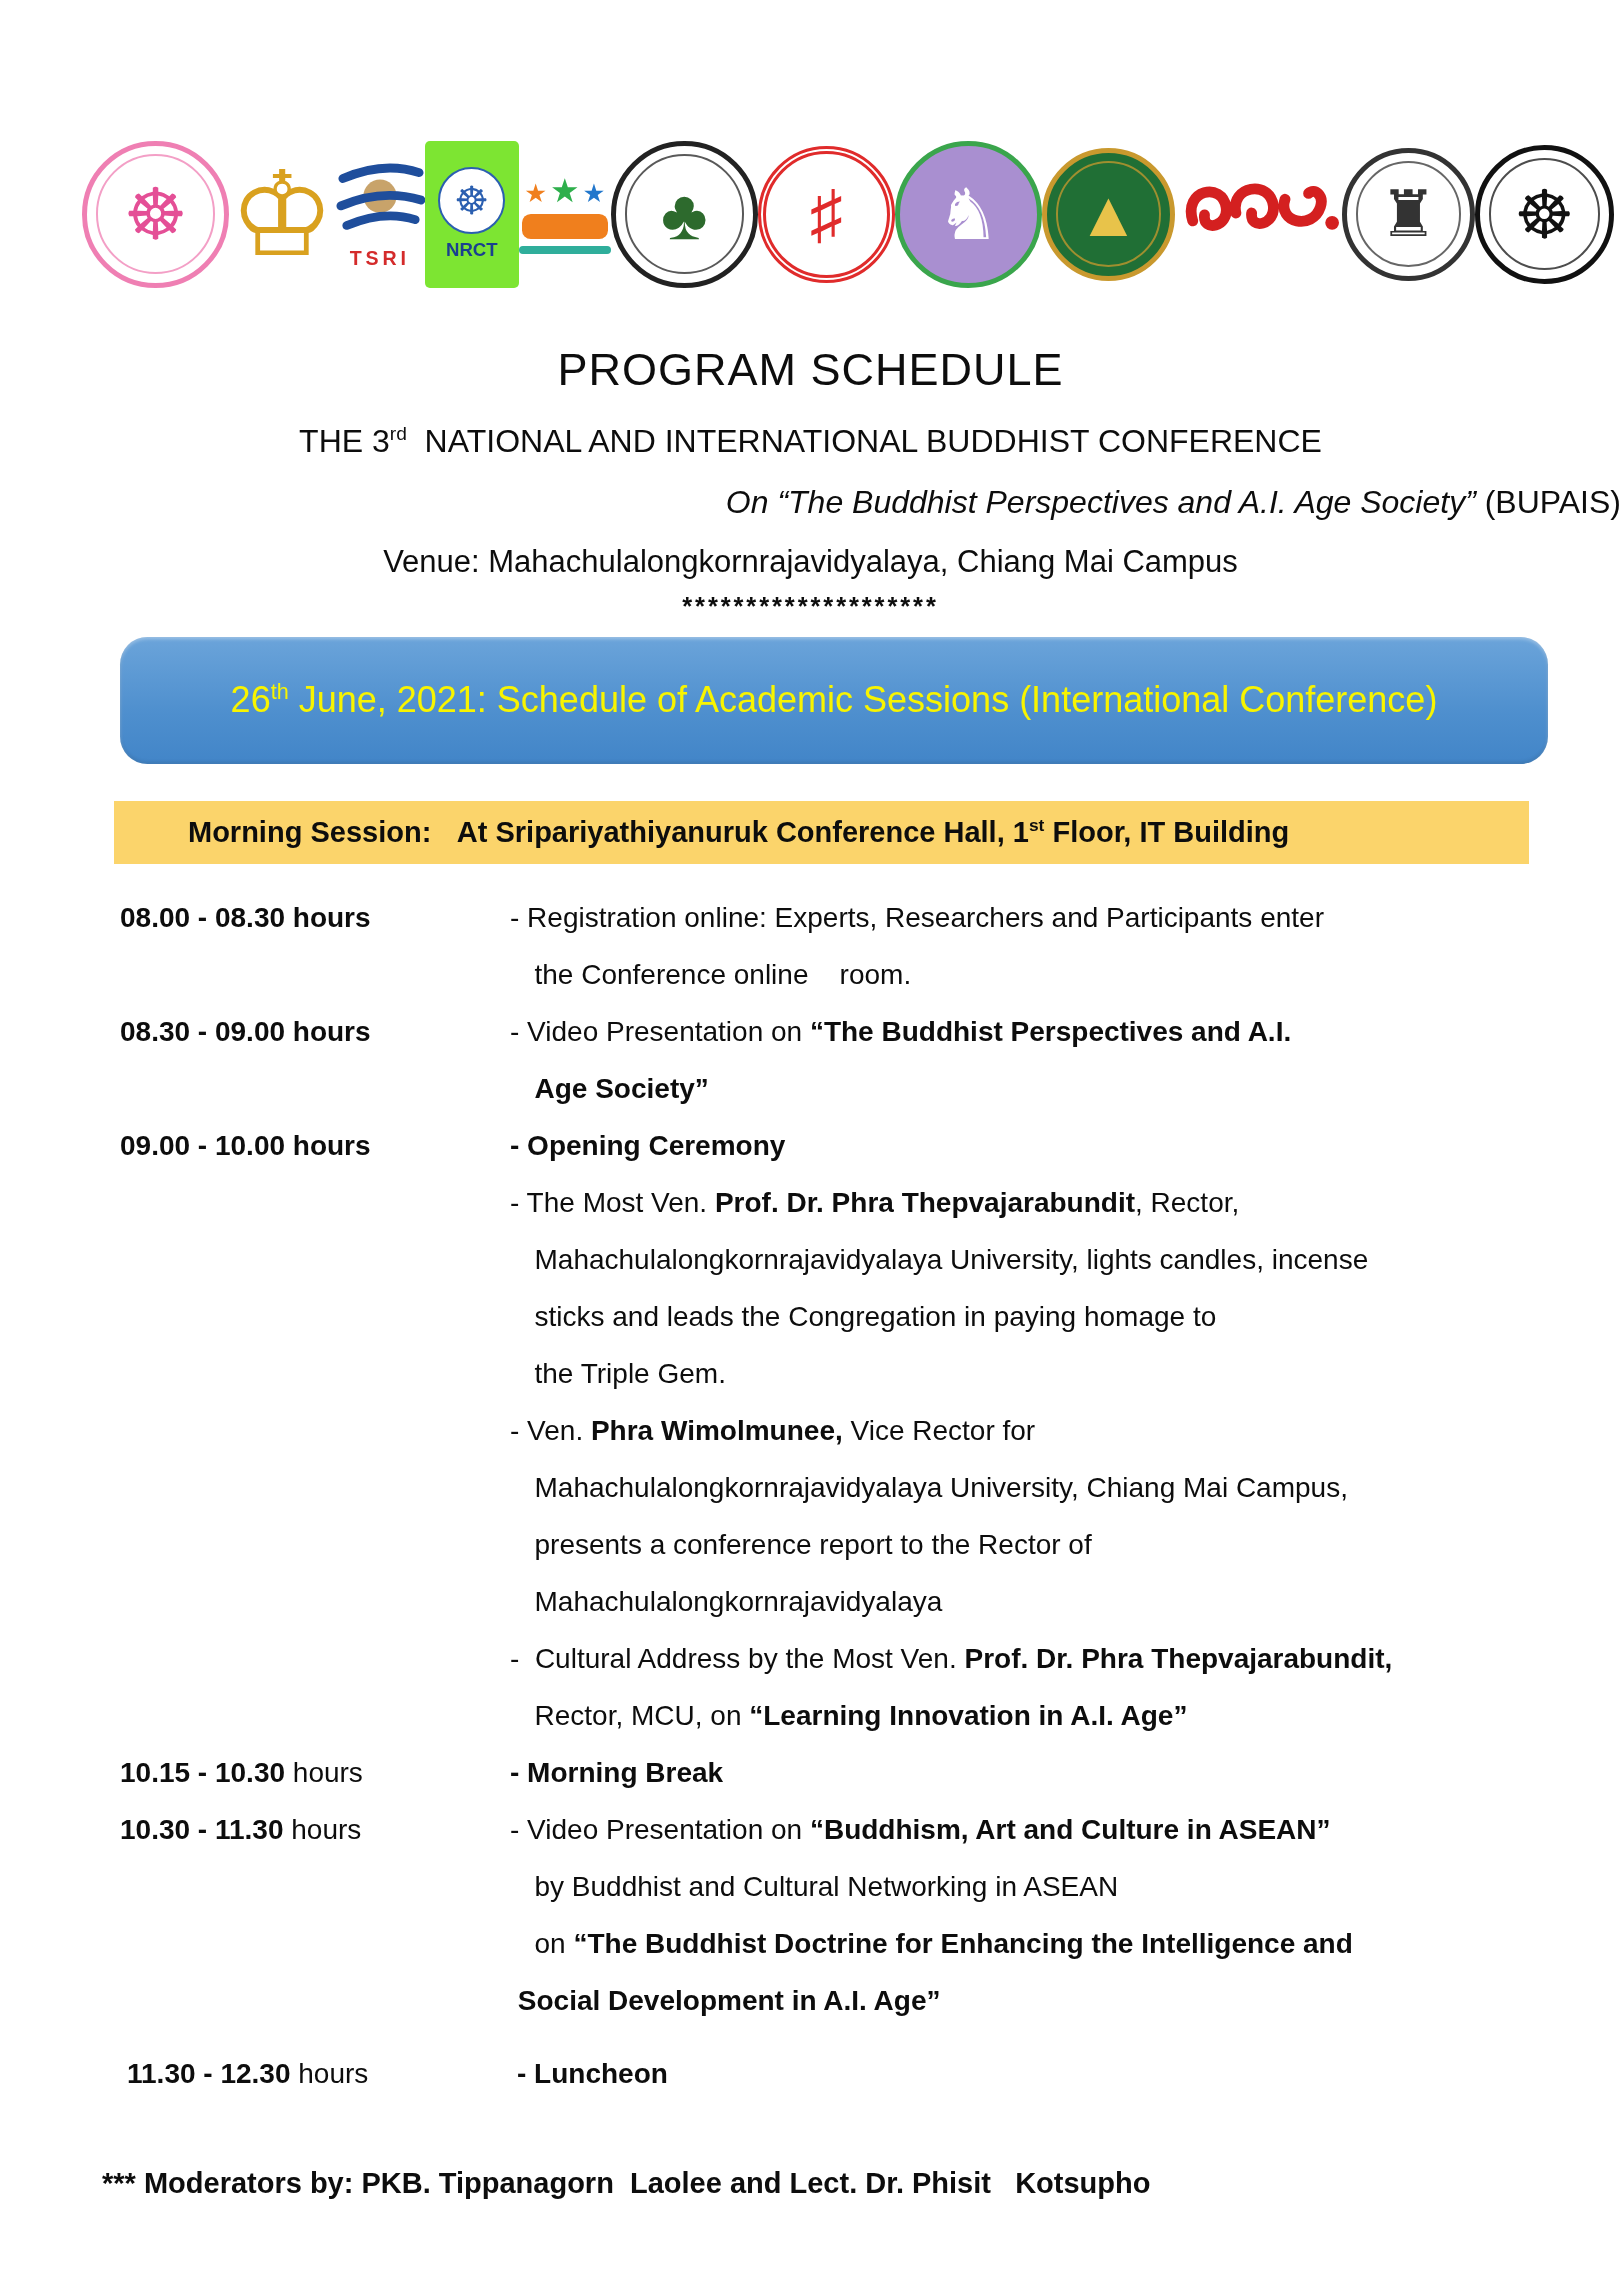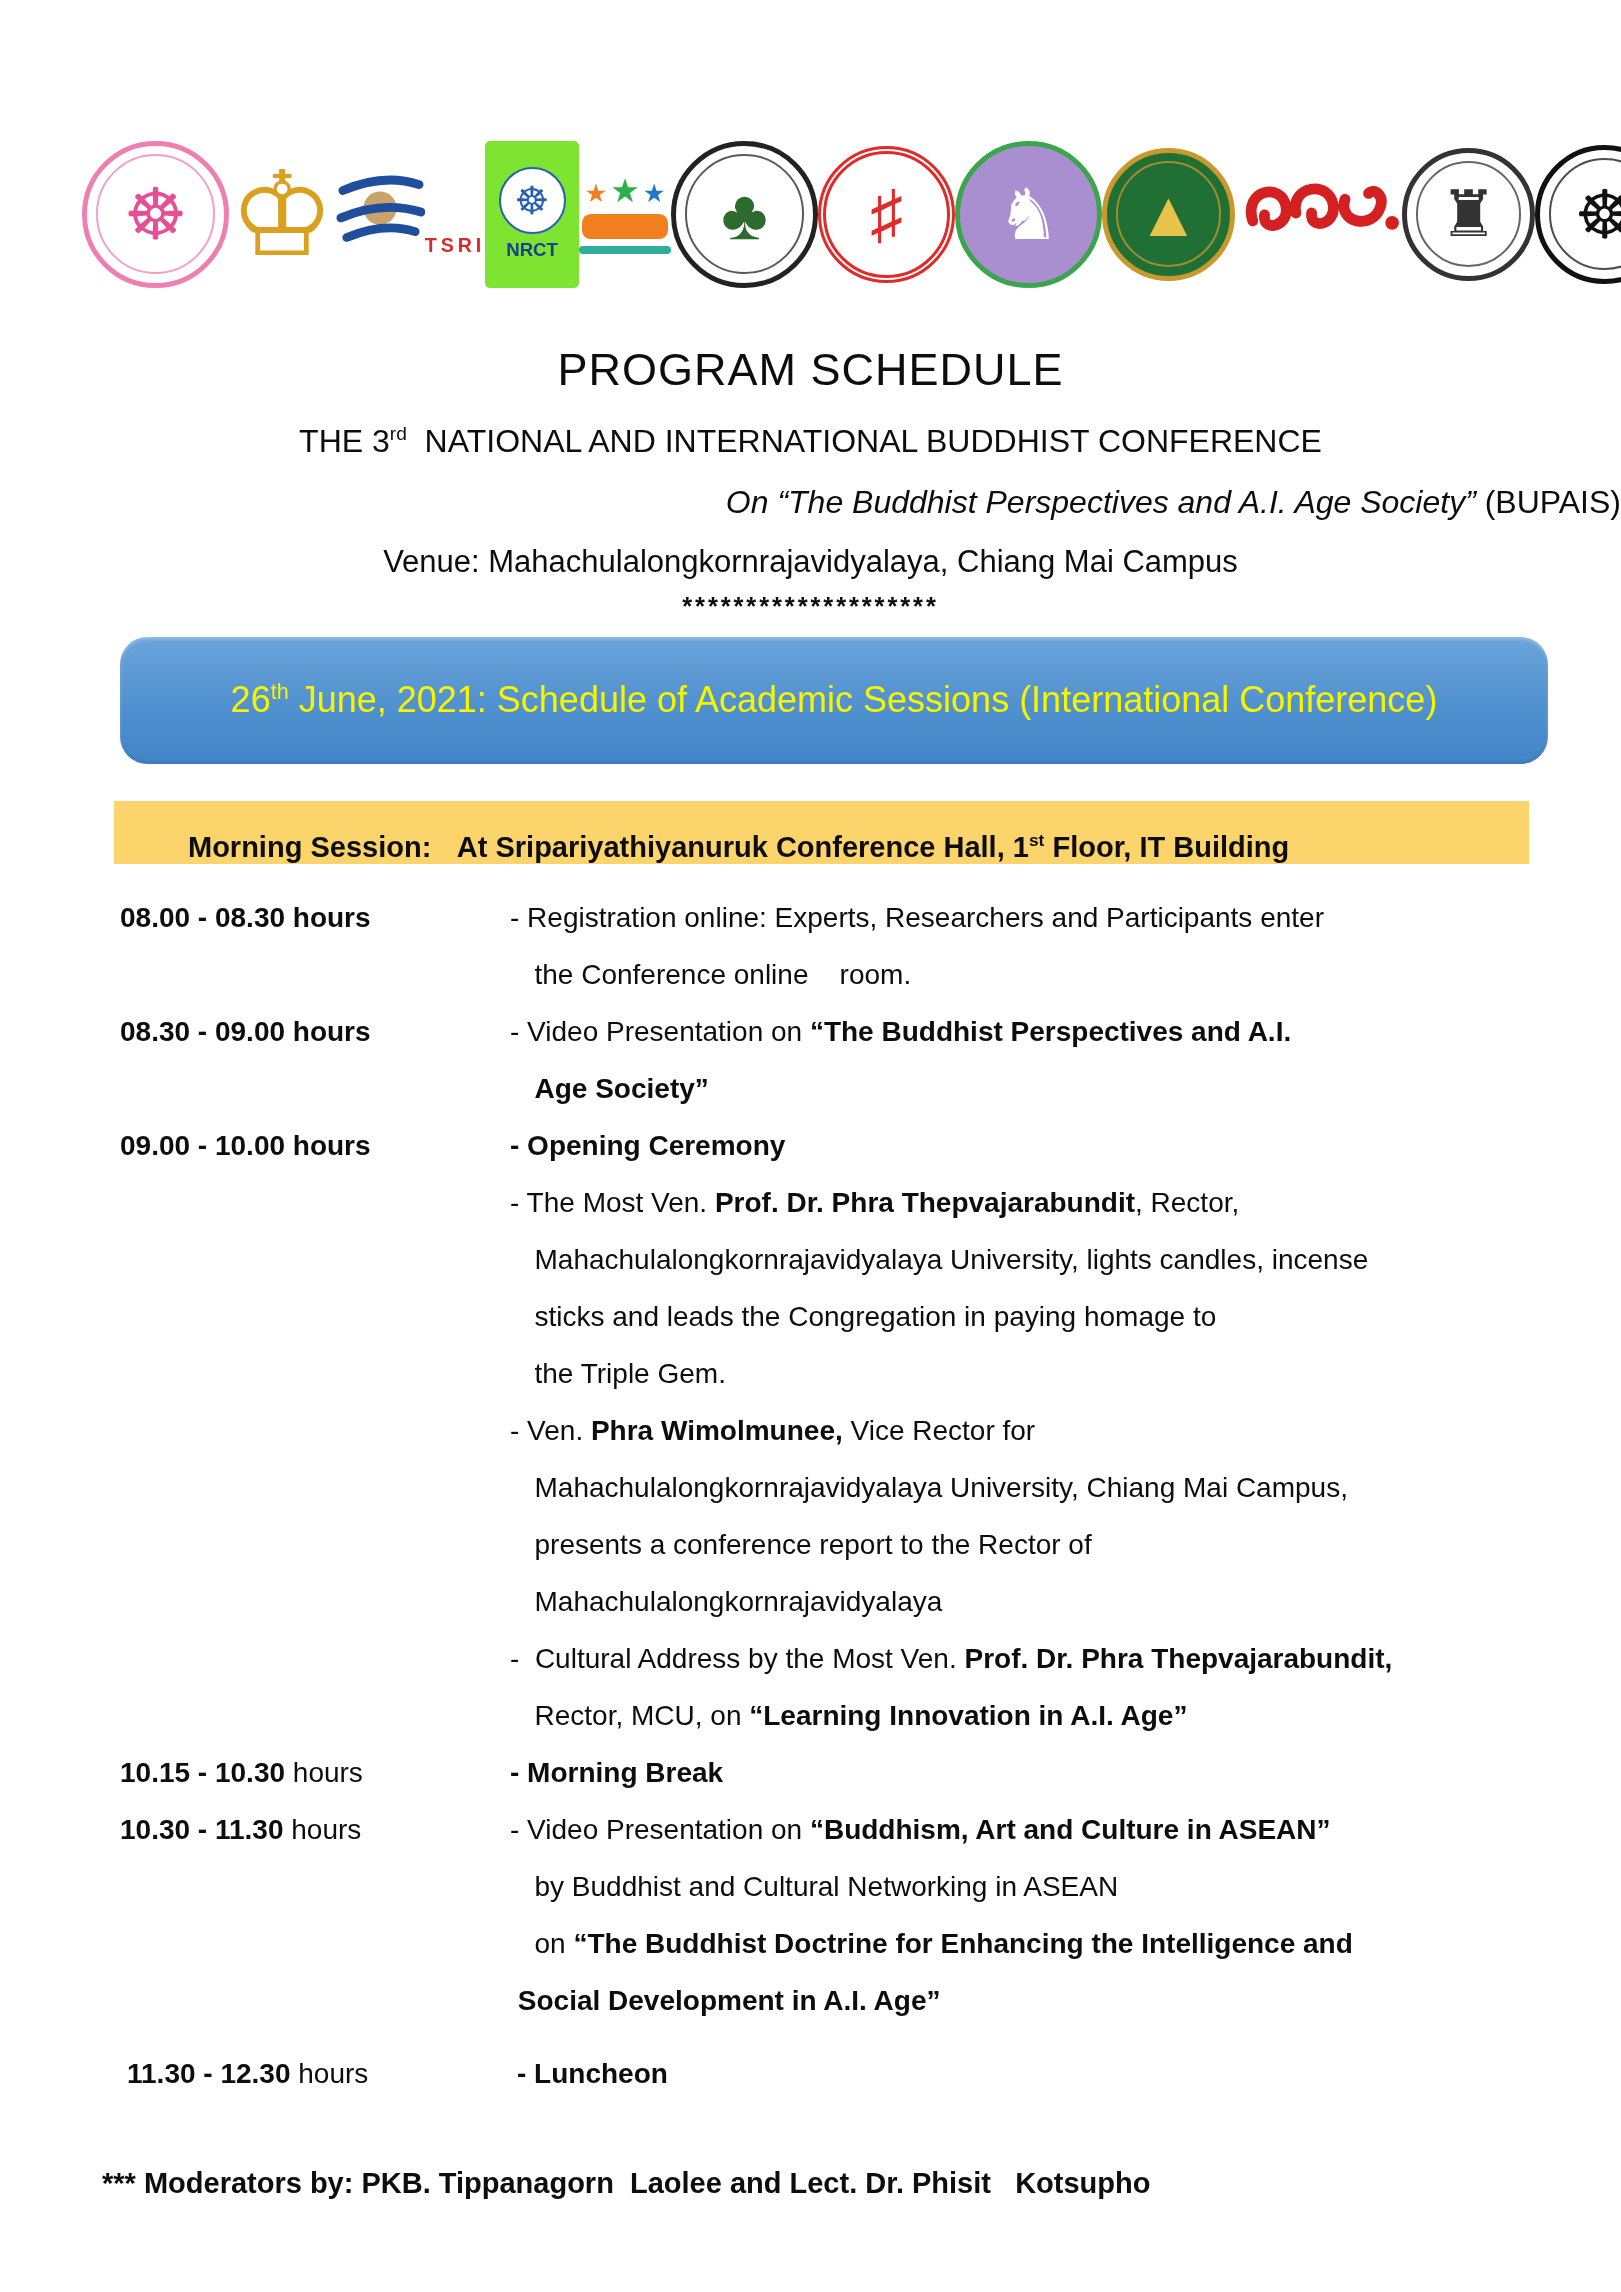--- a/index.html
+++ b/index.html
@@ -11,21 +11,21 @@
   .logos-row{height:162px;margin-top:133px;padding:0 82px;display:flex;align-items:center;justify-content:space-between;}
   .logo{flex:0 0 auto;}
   .seal{border-radius:50%;border:5.9px solid;display:flex;align-items:center;justify-content:center;position:relative;box-sizing:border-box;background:#fff;}
   .scallop{border-width:8.8px;border-style:double;}
   .seal-ring{position:absolute;inset:8.8px;border:2px solid;border-radius:50%;opacity:.75;}
   .seal-glyph{position:relative;line-height:1;}
   .big-glyph{line-height:1;}
   .nrct{border-radius:4.9px;display:flex;flex-direction:column;align-items:center;justify-content:center;gap:4.9px;box-sizing:border-box;}
   .nrct-circle{width:63px;height:63px;border-radius:50%;background:#fff;border:2px solid #2b5fb0;display:flex;align-items:center;justify-content:center;font-size:39px;line-height:1;}
   .nrct-label{font-weight:bold;font-size:18.6px;}
-  .tsri{display:flex;flex-direction:row;align-items:flex-end;}
+  .tsri{display:flex;flex-direction:column;align-items:center;}
   .tsri-label{font-weight:bold;font-size:19.6px;letter-spacing:3.9px;margin-top:2px;}
   .sss{display:flex;flex-direction:column;align-items:center;gap:6.9px;}
   .sss-stars{display:flex;align-items:flex-end;gap:2.9px;line-height:1;}
   .sss-bar{width:86px;height:25.5px;border-radius:8.8px;}
   .sss-bar2{width:92px;height:7.8px;border-radius:3.9px;}
   .lao{display:flex;align-items:center;}
   
   .title{margin-top:49px;text-align:center;font-size:45px;letter-spacing:1px;white-space:pre-wrap;}
   .conf{margin-top:27.4px;text-align:center;font-size:32px;white-space:pre-wrap;}
   .theme{margin-top:23.5px;text-align:right;font-size:32px;white-space:pre-wrap;}
@@ -37,21 +37,21 @@
   .banner{
     margin:15.7px 73px 0 120px;height:127px;border-radius:27.4px;
     display:flex;align-items:center;justify-content:center;
     font-size:36px;color:var(--banner-text,#f8f400);
     background:linear-gradient(180deg,#6ba4da 0%,var(--banner-blue,#4e8fce) 60%,#4285c8 100%);
     box-shadow:inset 0 2px 3.9px rgba(255,255,255,.35), inset 0 -2px 3.9px rgba(0,0,0,.12);
   }
   
   .session-bar{
     margin:37px 92px 0 114px;height:63px;background:var(--bar-yellow,#fbd46b);
-    display:flex;align-items:flex-end;font-size:29px;font-weight:bold;padding-left:74px;box-sizing:border-box;
+    display:flex;align-items:center;font-size:29px;font-weight:bold;padding-left:74px;box-sizing:border-box;
   }
   .s-label{margin-right:25.5px;}
   
   .schedule{margin-top:25.5px;font-size:28px;}
   .sched-row{display:flex;align-items:flex-start;}
   .time-cell{flex:0 0 510px;padding-left:120px;box-sizing:border-box;line-height:57px;white-space:pre-wrap;}
   .desc-cell{flex:1;padding-right:15.7px;}
   .sched-line{line-height:57px;min-height:57px;white-space:pre-wrap;}
   .ind{padding-left:24.5px;}
   .ind2{padding-left:7.8px;}

